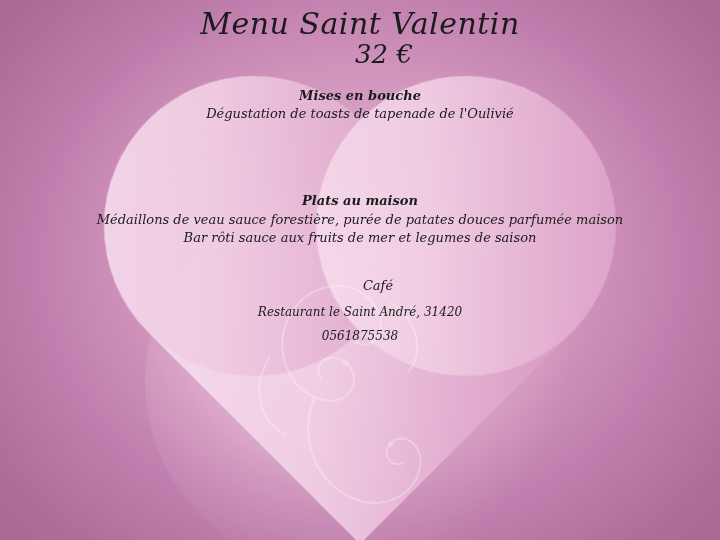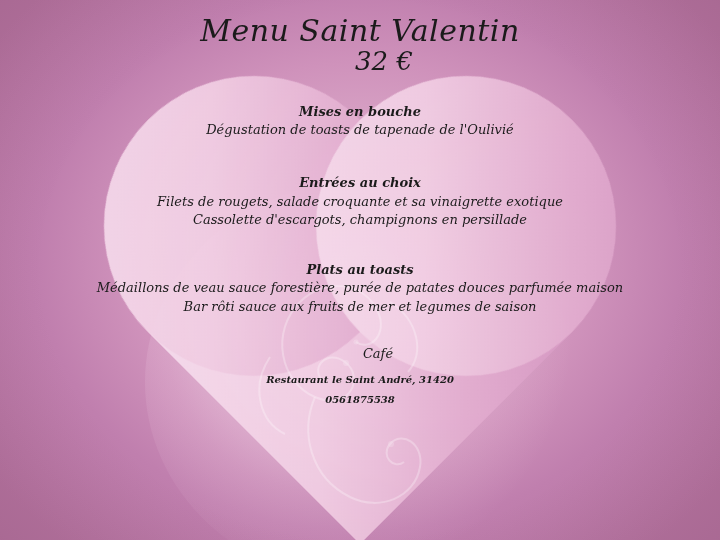--- a/index.html
+++ b/index.html
@@ -87,34 +87,34 @@
     width: 720px;
     height: 540px;
     text-align: center;
     color: #1b1b1b;
   }
   .title {
     font-family: "DejaVu Serif", serif;
     font-style: italic;
     font-size: 30px;
     letter-spacing: 0.5px;
-    padding-top: 15px;
+    padding-top: 8px;
     line-height: 1.08;
     font-weight: normal;
   }
   .price {
     font-family: "DejaVu Serif", serif;
     font-style: italic;
     font-size: 26px;
     line-height: 1.12;
-    margin-bottom: 25px;
+    margin-bottom: 16px;
     padding-left: 48px;
   }
   .section {
-    margin-top: 4px;
+    margin-top: 12px;
   }
   .head {
     font-style: italic;
     font-size: 13px;
     font-weight: bold;
     line-height: 1.5;
   }
   .line {
     font-style: italic;
     font-size: 13px;
@@ -137,22 +137,22 @@
     font-size: 40px;
     color: #f3dcea;
     text-shadow: 0 1px 2px rgba(150,90,125,0.45);
     line-height: 1.05;
     margin-top: -2px;
     letter-spacing: 1px;
   }
   .footer {
     margin-top: 8px;
     font-style: italic;
-    font-size: 10px;
-    font-weight: bold;
+    font-size: 12px;
+    font-weight: normal;
     line-height: 1.6;
   }
 </style>
 </head>
 <body>
 
 <div class="poster">
 
   <div class="heart-wrap">
     <div class="heart-glow"></div>
@@ -179,30 +179,25 @@
     <div class="title">Menu Saint Valentin</div>
     <div class="price">32 €</div>
 
     <div class="section">
       <div class="head">Mises en bouche</div>
       <div class="line">Dégustation de toasts de tapenade de l'Oulivié</div>
     </div>
 
     <div class="sp-1"></div>
 
+
+    <div class="sp-2"></div>
+
     <div class="section">
-      <div class="head">Entrées au choix</div>
-      <div class="line">Filets de rougets, salade croquante et sa vinaigrette exotique</div>
-      <div class="line">Cassolette d'escargots, champignons en persillade</div>
-    </div>
-
-    <div class="sp-2"></div>
-
-    <div class="section">
-      <div class="head">Plats au toasts</div>
+      <div class="head">Plats au maison</div>
       <div class="line">Médaillons de veau sauce forestière, purée de patates douces parfumée maison</div>
       <div class="line">Bar rôti sauce aux fruits de mer et legumes de saison</div>
     </div>
 
     <div class="sp-3"></div>
 
 
     <div class="cafe">Café</div>
 
     <div class="footer">Restaurant le Saint André, 31420</div>

